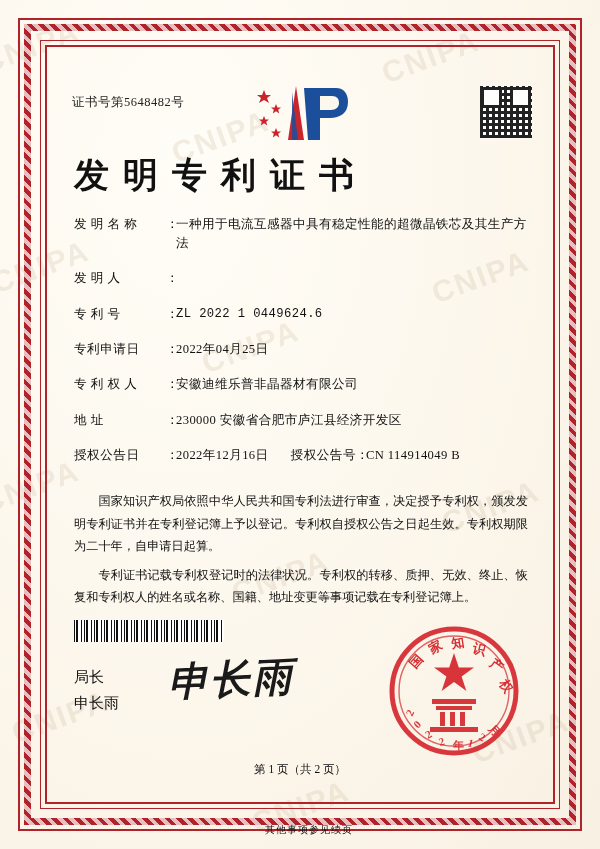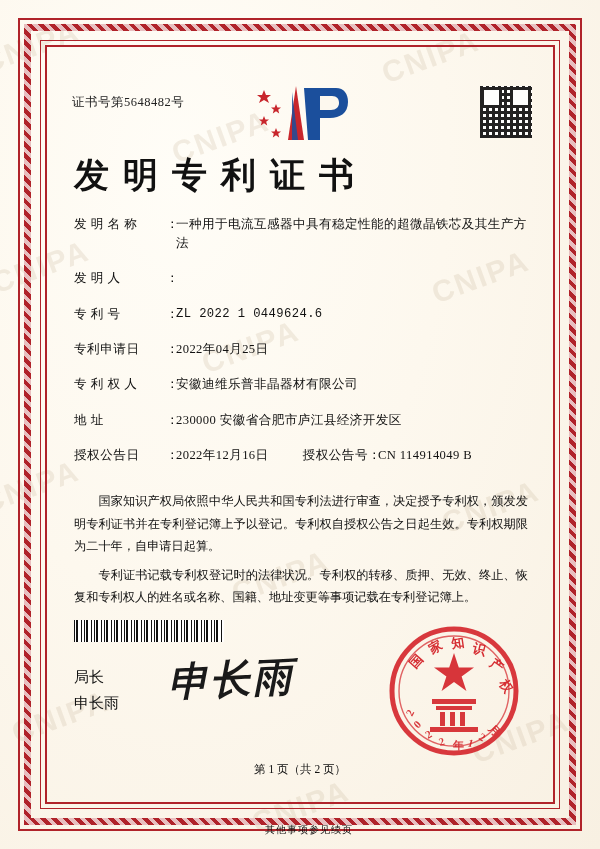--- a/index.html
+++ b/index.html
@@ -91,21 +91,21 @@
   }
   .fields{
     position:absolute;left:14px;right:10px;top:155px;
     font-size:12.6px;color:#111;
   }
   .row{display:flex;align-items:flex-start;margin-bottom:16.5px;line-height:1.5;}
   .lbl{width:92px;flex:none;letter-spacing:.5px;}
   .colon{width:10px;flex:none;}
   .val{flex:1;letter-spacing:.4px;}
   .row.two .val{flex:none;}
-  .second-lbl{margin-left:34px;letter-spacing:.5px;}
+  .second-lbl{margin-left:22px;letter-spacing:.5px;}
   .mono{font-family:"Liberation Mono","DejaVu Sans Mono",monospace;font-size:12.2px;}
 
   .paras{
     position:absolute;left:14px;right:12px;top:430px;
     font-size:12.2px;line-height:1.85;color:#111;text-align:justify;
   }
   .paras p{margin:0 0 6px 0;text-indent:2em;}
 
   .barcode{
     position:absolute;left:14px;top:560px;width:150px;height:22px;

